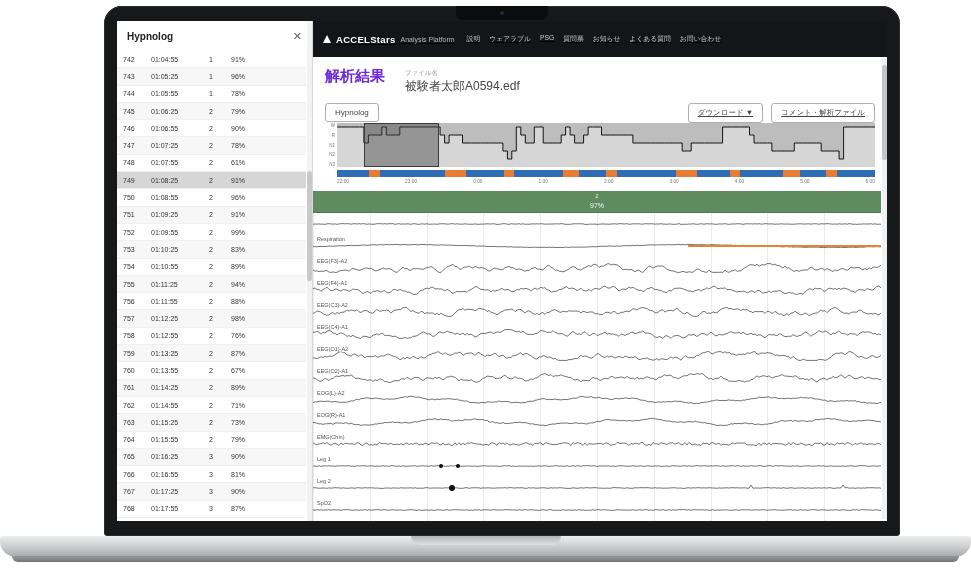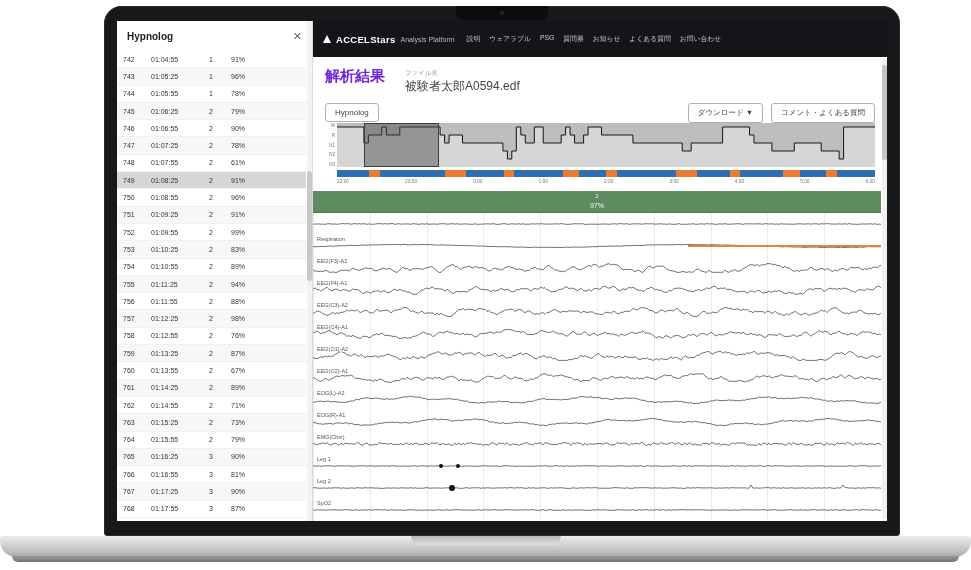--- a/index.html
+++ b/index.html
@@ -58,21 +58,21 @@
   }
   .srow.alt { background: #f7f7f7; }
   .srow.sel { background: #d6d6d6; }
   .srow .c0 { width: 28px; } .srow .c1 { width: 58px; }
   .srow .c2 { width: 22px; } .srow .c3 { flex: 1; }
   .sb-track { position: absolute; right: 0; top: 0; width: 5px; height: 100%; background: #f2f2f2; }
   .sb-thumb { position: absolute; right: 0; top: 150px; width: 5px; height: 110px; background: #c8c8c8; border-radius: 3px; }
   
   .topnav {
     position: absolute; left: 196px; top: 0; width: 574px; height: 36px;
-    background: #141518; display: flex; align-items: center; padding: 0 10px; z-index: 4;
+    background: #141518; display: flex; align-items: center; padding: 0 10px; z-index: 4; text-decoration: underline;
   }
   .logo-mark {
     width: 0; height: 0; border-left: 4px solid transparent; border-right: 4px solid transparent;
     border-bottom: 8px solid #fff; margin-right: 5px; flex: 0 0 auto;
   }
   .logo-text { font-size: 9.5px; font-weight: bold; color: #fff; letter-spacing: .3px; }
   .logo-sub { font-size: 7px; color: #b9b9b9; margin-left: 5px; white-space: nowrap; }
   .nav-menu { display: flex; gap: 9px; margin-left: 12px; white-space: nowrap; }
   .nav-link { font-size: 6.8px; color: #cdcdcd; cursor: pointer; }
   
@@ -82,21 +82,21 @@
   .page-title { position: absolute; left: 12px; top: 10px; font-size: 15px; font-weight: bold; color: #6d28d9; }
   .file-label { position: absolute; left: 92px; top: 12px; font-size: 6.5px; color: #999; }
   .file-name { position: absolute; left: 92px; top: 21px; font-size: 12px; color: #444; }
   .btn {
     position: absolute; display: inline-flex; align-items: center; justify-content: center;
     border: 1px solid #b0b0b0; border-radius: 3px; background: #fff; color: #444;
     font-size: 8px; padding: 4px 9px; cursor: pointer; white-space: nowrap;
   }
   .btn-hypnolog { left: 12px; top: 46px; }
   .btn-group { position: absolute; right: 12px; top: 46px; display: flex; gap: 8px; }
-  .btn-group .btn { position: static; font-size: 7.5px; }
+  .btn-group .btn { position: static; font-size: 7.5px; text-decoration: underline; }
   
   .ov-stage-labels {
     position: absolute; left: 2px; top: 66px; width: 20px; height: 44px;
     display: flex; flex-direction: column; justify-content: space-between;
     font-size: 4.5px; color: #777; text-align: right;
   }
   .ov-chart {
     position: absolute; left: 24px; top: 66px; width: 538px; height: 44px;
     background: #e4e4e4; overflow: hidden;
   }
@@ -332,21 +332,21 @@
     </div>
 
     <div class="main-content">
       <div class="page-title">解析結果</div>
       <div class="file-label">ファイル名</div>
       <div class="file-name">被験者太郎A0594.edf</div>
 
       <div class="btn btn-hypnolog">Hypnolog</div>
       <div class="btn-group">
         <div class="btn">ダウンロード ▼</div>
-        <div class="btn">コメント・よくある質問</div>
+        <div class="btn">コメント・解析ファイル</div>
       </div>
 
       <div class="ov-stage-labels">
           <span>W</span>
           <span>R</span>
           <span>N1</span>
           <span>N2</span>
           <span>N3</span>
         </div>
       <div class="ov-chart">

